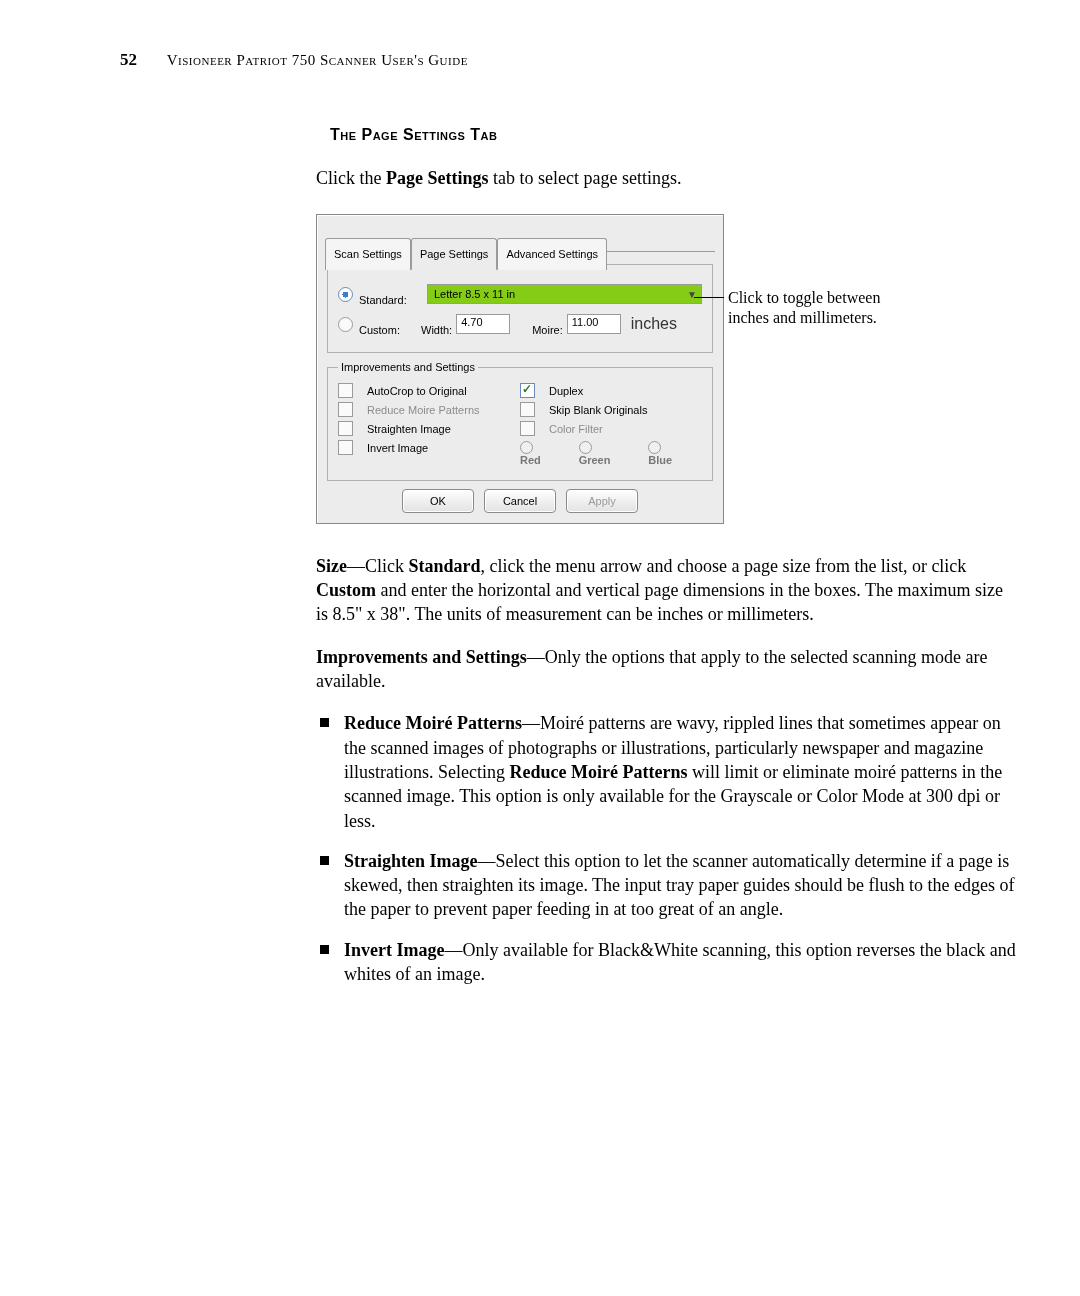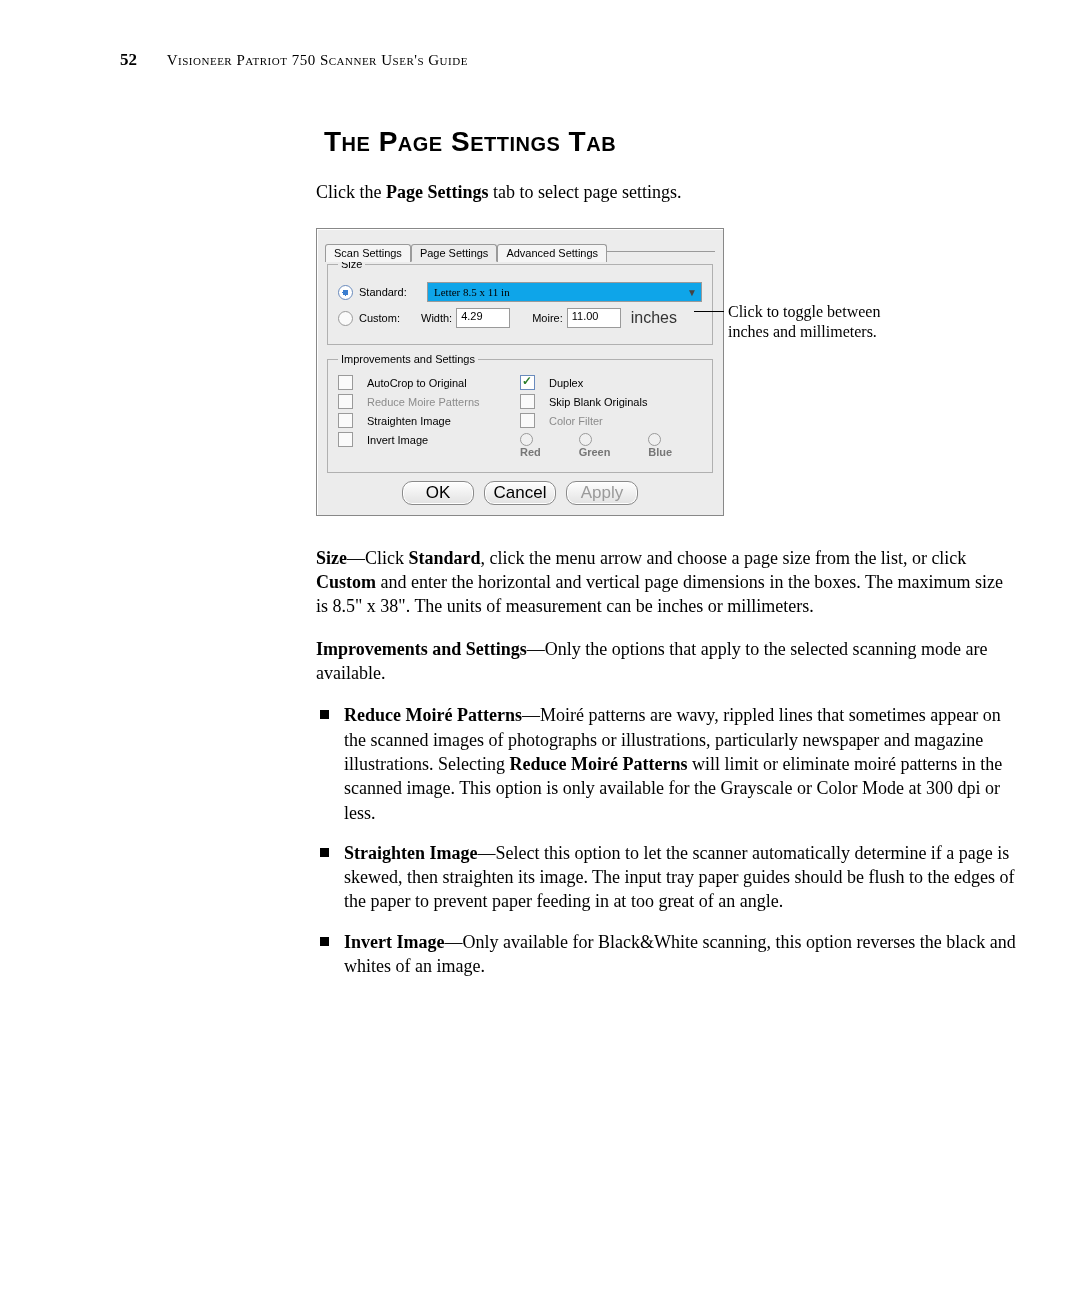--- a/index.html
+++ b/index.html
@@ -26,24 +26,24 @@
     margin-right: 26px;
   }
   .header-text { font-variant: small-caps; letter-spacing: 0.5px; }
   .content {
     margin-left: 196px;
     width: 700px;
   }
   h2.section-title {
     font-family: Arial, Helvetica, sans-serif;
     font-weight: bold;
-    font-size: 28px;
+    font-size: 16px;
     font-variant: small-caps;
     letter-spacing: 0.5px;
-    margin: 0 0 22px 8px;
+    margin: 0 0 22px 14px;
   }
   .intro { font-size: 18px; margin:0 0 24px 0; line-height:1.35; }
   .figure-row { display:flex; align-items:flex-start; margin-bottom:30px;}
   .annotation {
     font-size: 16px;
     line-height:1.25;
     margin-left: 4px;
     margin-top: 74px;
     width: 170px;
     position: relative;
@@ -63,28 +63,28 @@
     width: 406px;
     font-family: Tahoma, Arial, sans-serif;
     font-size: 11px;
     background: #ececec;
     border: 1px solid #888;
     box-shadow: inset 1px 1px 0 #fff;
   }
   .dialog-inner{ padding: 4px 8px 10px 8px; }
   .tabs { display:flex; border-bottom:1px solid #9a9a9a; margin-bottom:6px;}
   .tab {
-    padding: 2px 8px;
+    padding: 9px 8px;
     border: 1px solid #9a9a9a;
     border-bottom: none;
     background: #f5f5f5;
     margin-right: 0px;
     border-radius: 3px 3px 0 0;
     position:relative;
-    top:11px;
+    top:19px;
     font-size:11px;
   }
   .tab.active{
     background:#ececec;
     border-bottom:1px solid #ececec;
     font-weight:normal;
   }
   fieldset.group{
     border:1px solid #b0b0b0;
     margin: 6px 2px 8px 2px;
@@ -104,54 +104,53 @@
   .check{ border:1px solid #9a9a9a; background:#fafafa;}
   .check-on{ border:1px solid #6a8bbd; background:#fff; position:relative;}
   .check-on::after{
     content:"✓"; position:absolute; left:1px; top:-2px; font-size:12px; color:#2a7d2a;
     font-weight:bold;
   }
   .select-box{
     flex:1;
     height:18px;
     border:1px solid #9a9a9a;
-    background:#0ea5e9;
+    background:#84cc16;
     display:flex;align-items:center;justify-content:space-between;
     padding:0 4px 0 6px;
     margin-left:6px;
-    font-family:Liberation Serif, serif;
   }
   .select-box .caret{font-size:10px;color:#444;}
   .num-input{
     width:44px;height:16px;border:1px solid #9a9a9a;background:#fff;
     padding:1px 4px;font-size:11px;
   }
-  .lbl{margin-right:4px;}
+  .lbl{margin-right:4px;margin-top:12px;}
   .unit-btn{
     margin-left:10px;
     font-size:16px;
     color:#333;
   }
   .twocol{ display:flex; }
   .col{ flex:1; }
   .col .row{ margin:4px 0;gap:8px; }
   .sub-indent{ margin-left:20px; }
   .muted{ color:#8c8c8c; }
   .tiny-radio{
     display:inline-block;width:11px;height:11px;border:1px solid #9a9a9a;border-radius:50%;background:#f0f0f0;margin-right:3px;vertical-align:middle;
   }
   .cf-opt{ margin-right:14px; color:#777;font-weight:bold;}
   .dlg-buttons{ display:flex; justify-content:center; gap:10px; margin-top:4px;}
   .btn{
     min-width:70px;
     height:22px;
     border:1px solid #8a8a8a;
-    border-radius:10px;
+    border-radius:4px;
     background:linear-gradient(#fefefe,#e2e2e2);
-    font-size:17px;
+    font-size:11px;
     display:flex;align-items:center;justify-content:center;
     box-shadow: inset 0 0 0 1px #fff;
     text-align: center;
   }
   .btn.disabled{ color:#9a9a9a; }
 
   
   .para{ font-size:18px; line-height:1.35; margin:0 0 18px 0;}
   .para b, .intro b, .bullets b{ font-family: Georgia, serif; }
   ul.bullets{ list-style:none; padding:0; margin:0; }
@@ -203,21 +202,21 @@
               <span class="lbl" style="width:58px">Standard:</span>
               <div class="select-box">
                 <span>Letter 8.5 x 11 in</span>
                 <span class="caret">▼</span>
               </div>
             </div>
             <div class="row">
               <span class="radio-empty"></span>
               <span class="lbl" style="width:58px">Custom:</span>
               <span class="lbl">Width:</span>
-              <span class="num-input">4.29</span>
+              <span class="num-input">4.70</span>
               <span style="width:22px"></span>
               <span class="lbl">Moire:</span>
               <span class="num-input">11.00</span>
               <span class="unit-btn">inches</span>
             </div>
           </fieldset>
 
           <fieldset class="group">
             <legend>Improvements and Settings</legend>
             <div class="twocol">

